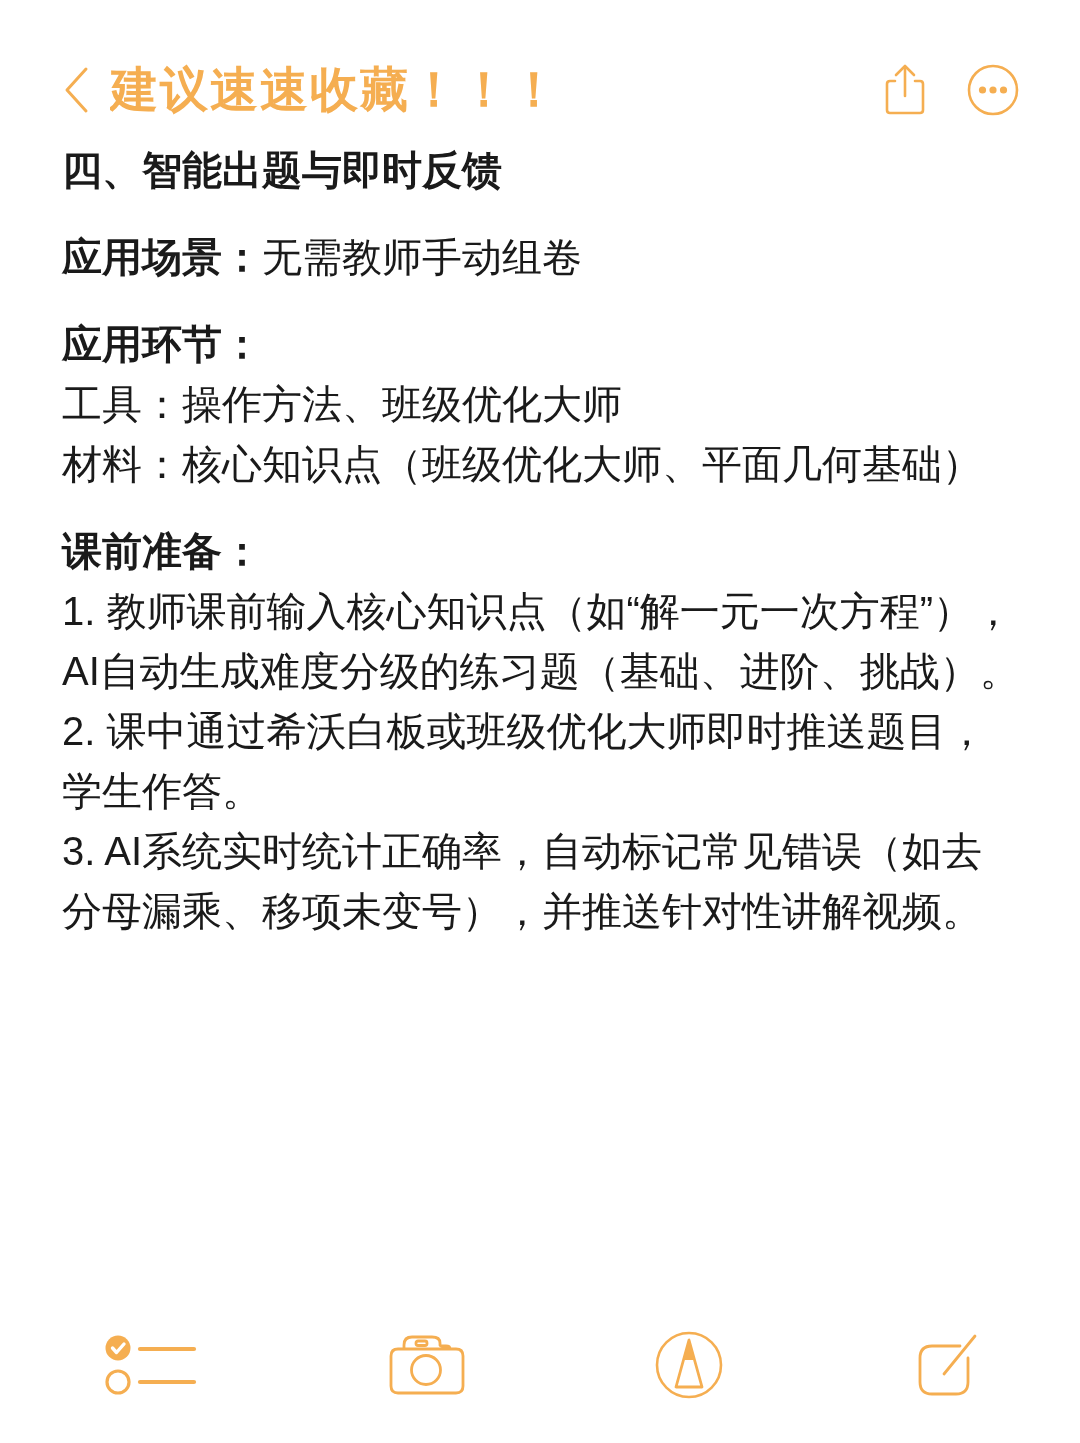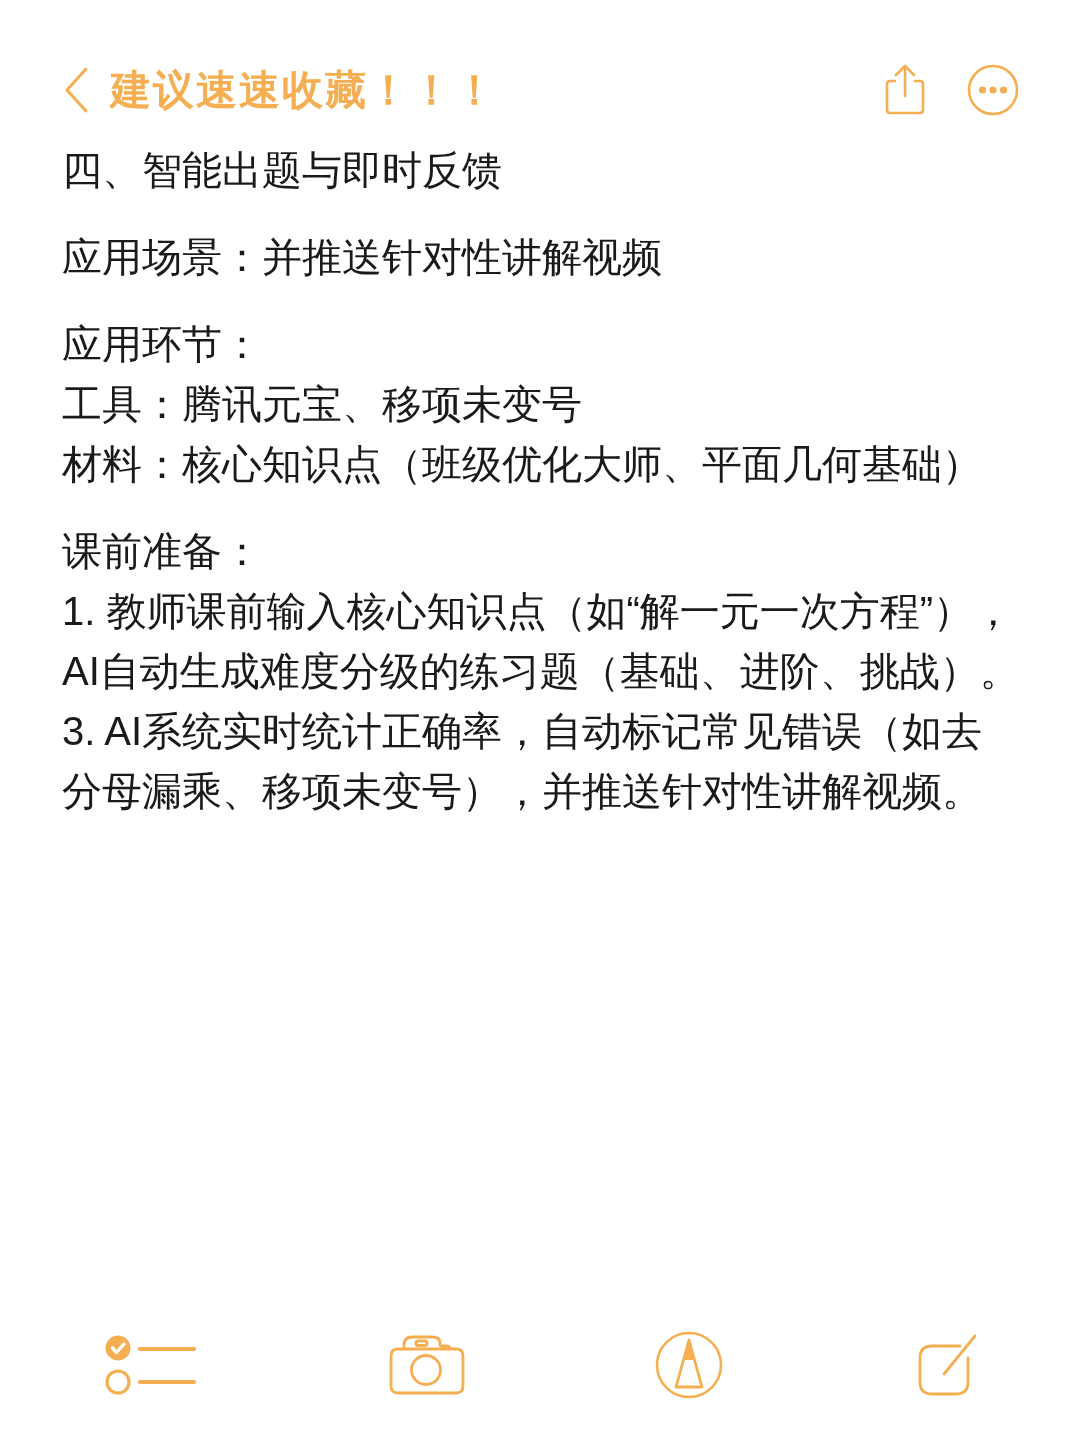--- a/index.html
+++ b/index.html
@@ -10,33 +10,33 @@
     background:#ffffff; color:var(--ink);
     position:relative; overflow:hidden;
   }
   .topbar {
     position:absolute; top:58px; left:0; right:0; height:64px;
     display:flex; align-items:center; padding:0 60px;
     color:var(--accent);
   }
   .back-btn { width:40px; height:52px; display:flex; align-items:center; cursor:pointer; }
   .note-title {
-    font-size:41px; font-weight:bold; letter-spacing:2px;
+    font-size:48px; font-weight:bold; letter-spacing:2px;
     margin-left:10px; flex:1 1 auto;
     white-space:nowrap; overflow:hidden;
   }
   .topbar-actions { display:flex; align-items:center; gap:38px; }
   .icon-btn { display:flex; align-items:center; justify-content:center; cursor:pointer; }
 
   .note-body {
     position:absolute; top:140px; left:62px; right:58px;
     font-size:40px; line-height:60px; color:var(--ink);
   }
   .para { margin-bottom:27px; }
-  .b { font-weight:normal; }
+  .b { font-weight:bold; }
   .line { }
 
   .toolbar {
     position:absolute; left:0; right:0; bottom:28px; height:100px;
     display:flex; align-items:center; justify-content:space-between;
     padding:0 98px 0 104px; color:var(--accent);
   }
   .tool { display:flex; align-items:center; justify-content:center; cursor:pointer; }
   svg { display:block; }
 </style>
@@ -73,32 +73,33 @@
       </span>
     </div>
   </div>
 </div>
 
 <div class="note-body">
 
   <div class="para b">四、智能出题与即时反馈</div>
 
   <div class="para">
-    <span class="b">应用场景：</span><span>并推送针对性讲解视频</span>
+    <span class="b">应用场景：</span><span>无需教师手动组卷</span>
   </div>
 
   <div class="para">
     <div class="line b">应用环节：</div>
-    <div class="line">工具：腾讯元宝、移项未变号</div>
+    <div class="line">工具：操作方法、班级优化大师</div>
     <div class="line">材料：核心知识点（班级优化大师、平面几何基础）</div>
   </div>
 
   <div class="para">
     <div class="line b">课前准备：</div>
     <div class="line">1. 教师课前输入核心知识点（如“解一元一次方程”），AI自动生成难度分级的练习题（基础、进阶、挑战）。</div>
+    <div class="line">2. 课中通过希沃白板或班级优化大师即时推送题目，学生作答。</div>
     <div class="line">3. AI系统实时统计正确率，自动标记常见错误（如去分母漏乘、移项未变号），并推送针对性讲解视频。</div>
   </div>
 
   <div class="para">
   </div>
 
 
 </div>
 
 <div class="toolbar">

